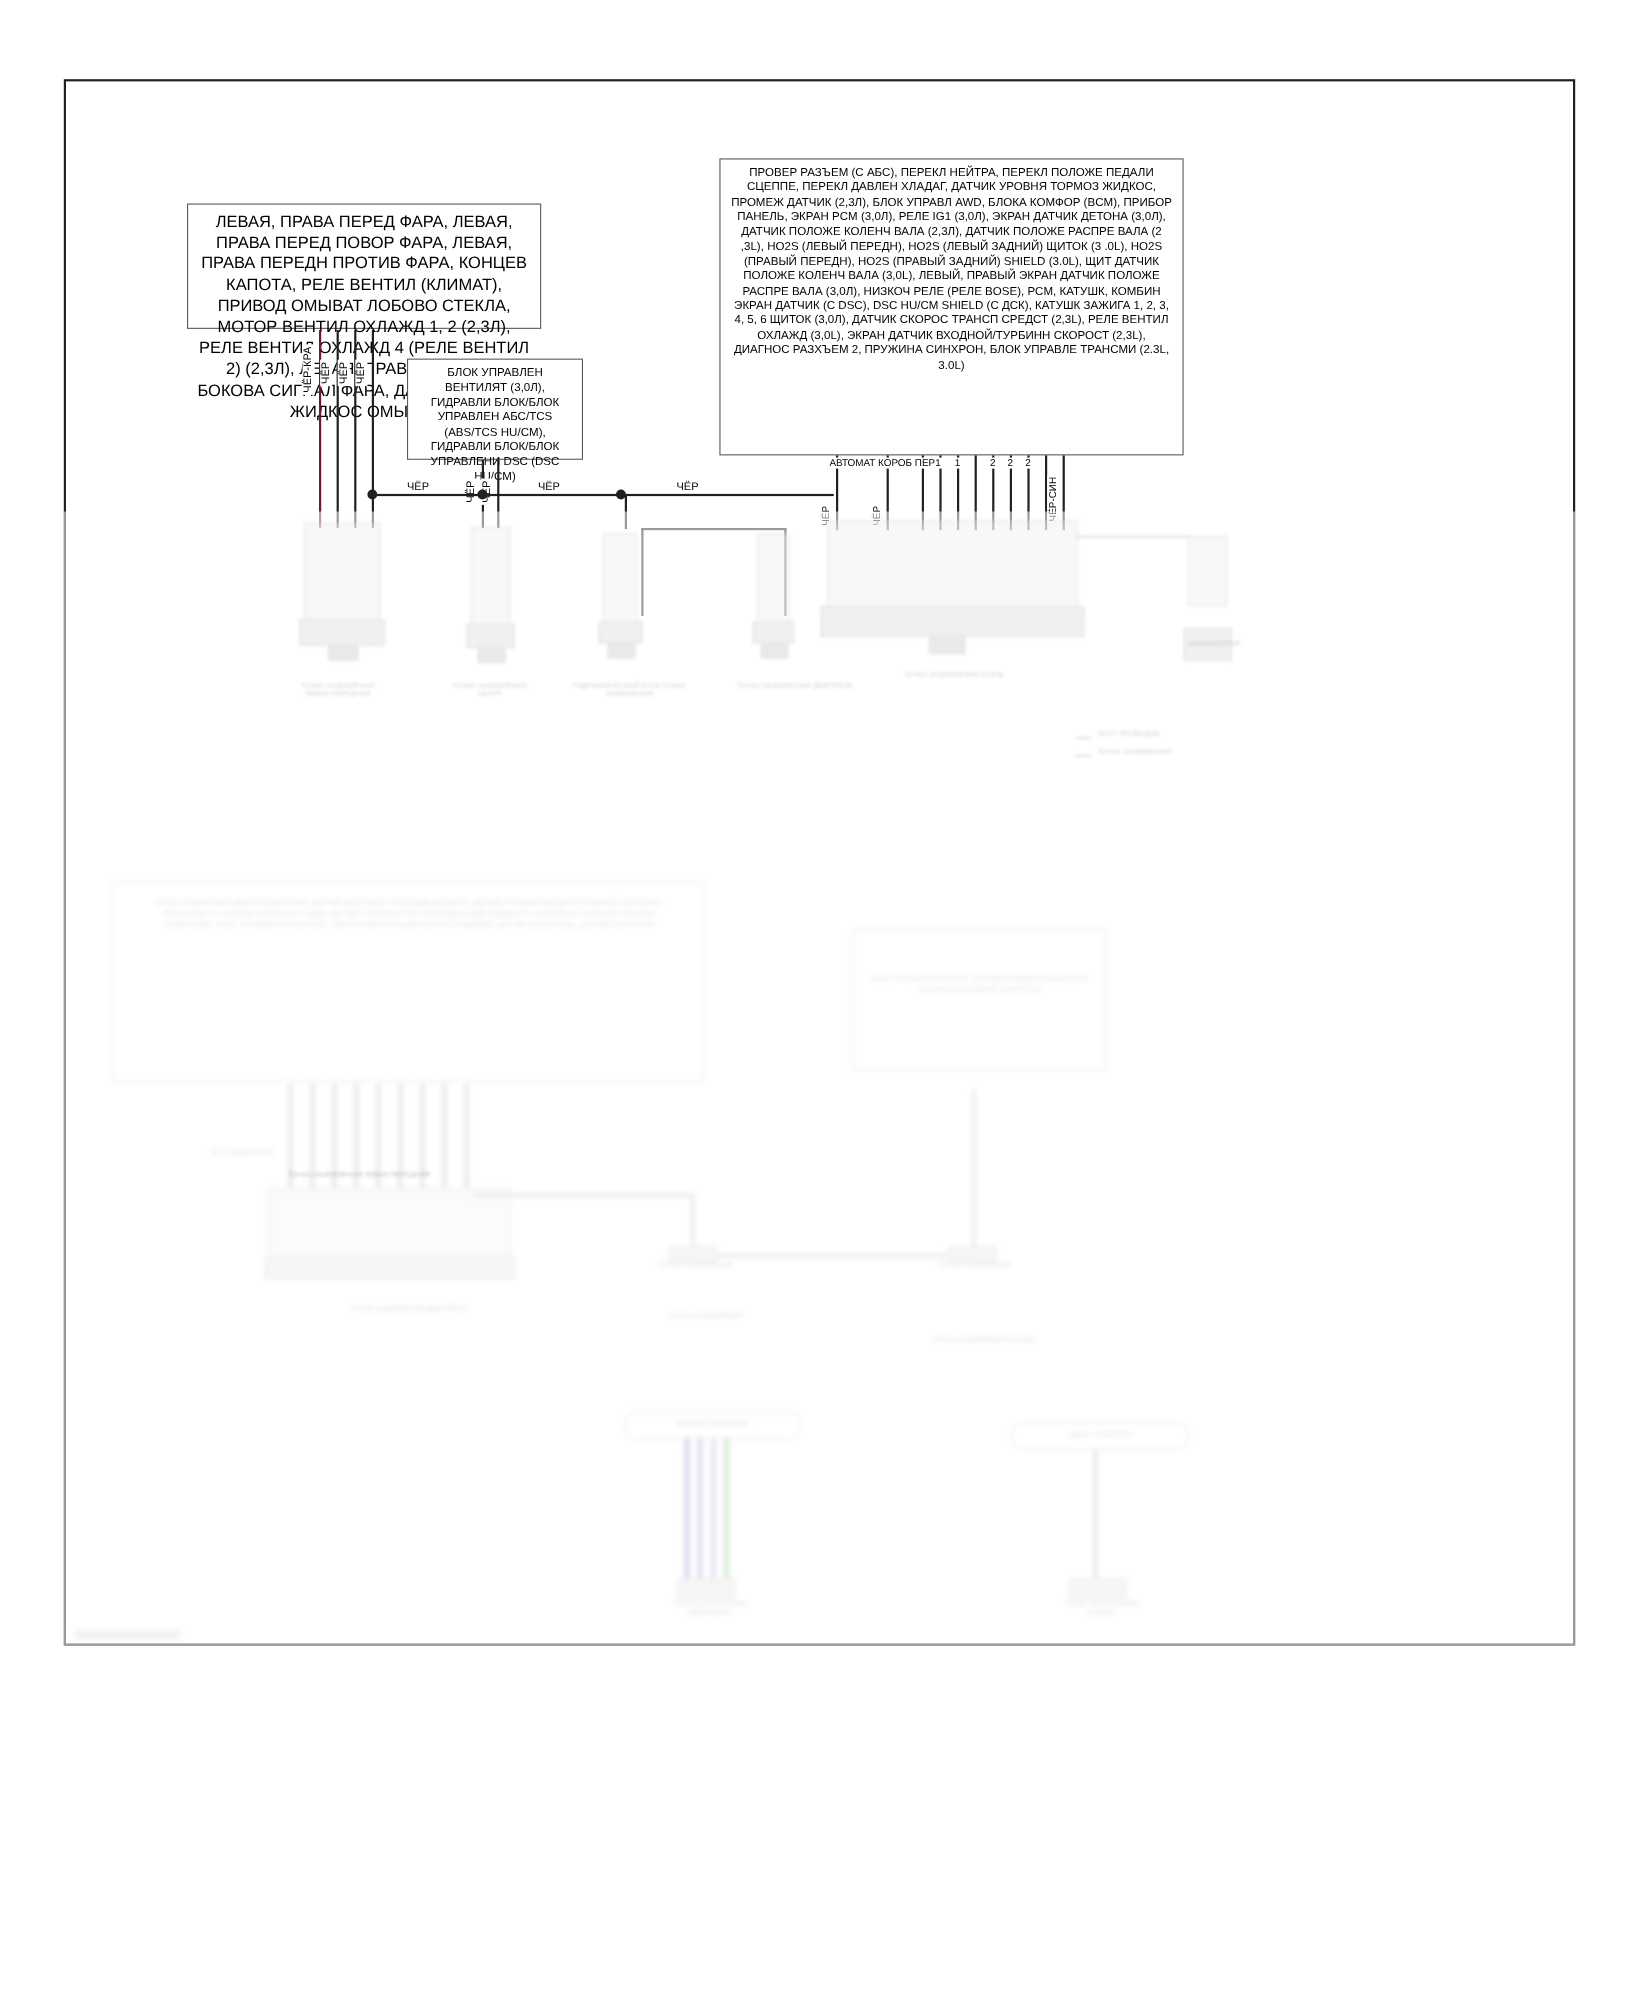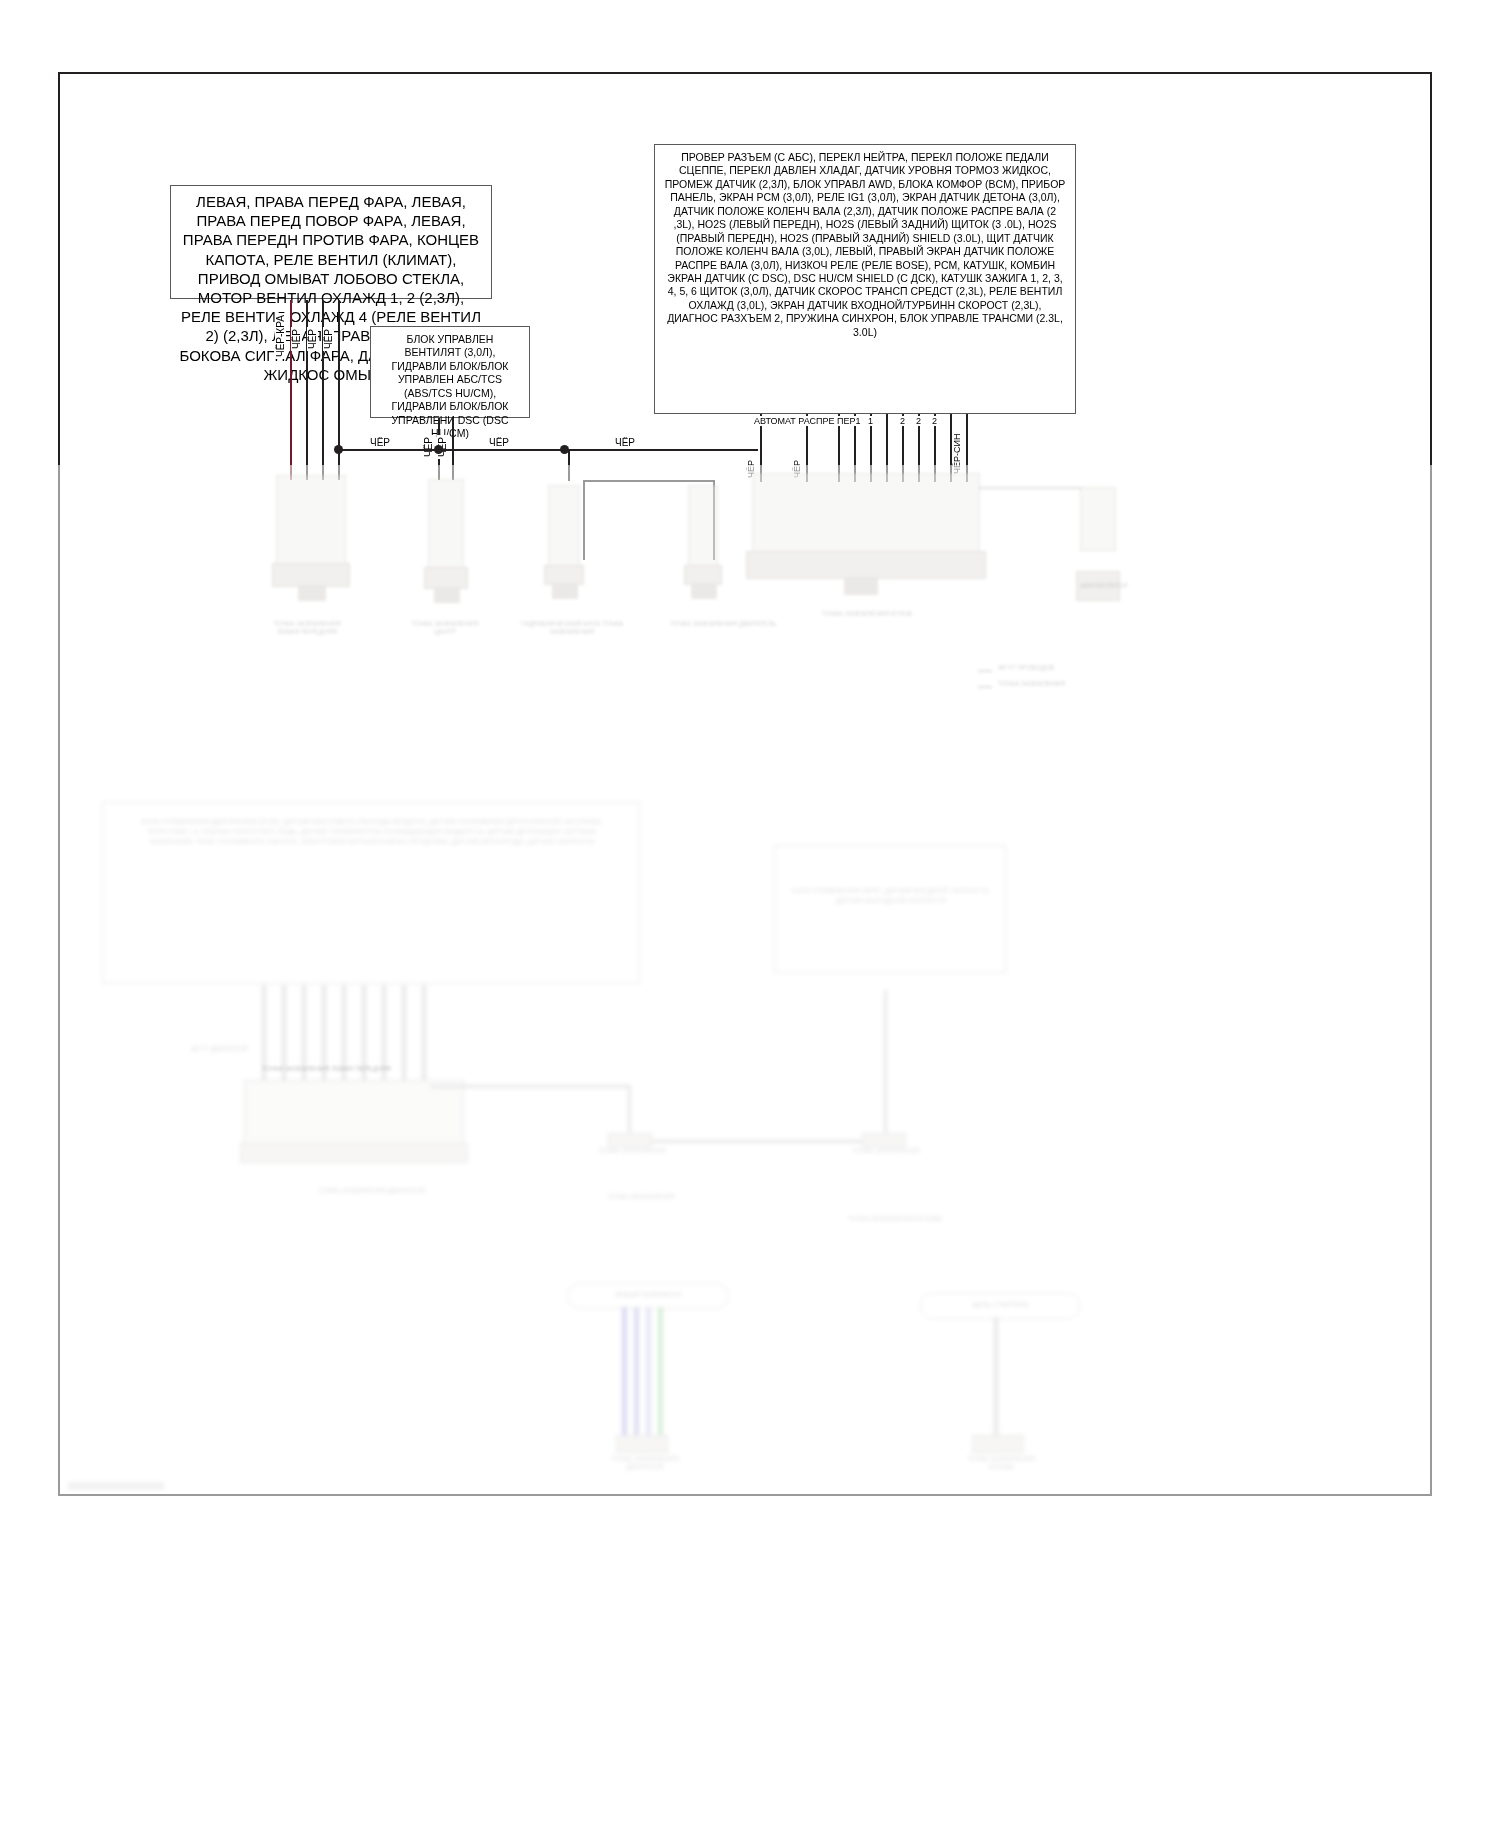--- a/index.html
+++ b/index.html
@@ -108,21 +108,21 @@
   <div class="wire wire-v" style="left:838px;top:414px;height:68px;"></div>
   <div class="wire wire-v" style="left:854px;top:414px;height:68px;"></div>
   <div class="wire wire-v" style="left:870px;top:414px;height:68px;"></div>
   <div class="wire wire-v" style="left:886px;top:414px;height:68px;"></div>
   <div class="wire wire-v" style="left:902px;top:414px;height:68px;"></div>
   <div class="wire wire-v" style="left:918px;top:414px;height:68px;"></div>
   <div class="wire wire-v" style="left:934px;top:414px;height:68px;"></div>
   <div class="wire wire-v" style="left:950px;top:414px;height:68px;"></div>
   <div class="wire wire-v" style="left:966px;top:414px;height:68px;"></div>
 
-  <div class="wlabel" style="left:752px;top:416px;font-size:9px;">АВТОМАТ РАСПРЕ ПЕР1</div>
+  <div class="wlabel" style="left:752px;top:416px;font-size:9px;">АВТОМАТ КОРОБ ПЕР1</div>
   <div class="wlabel" style="left:866px;top:416px;font-size:9px;">1</div>
   <div class="wlabel" style="left:898px;top:416px;font-size:9px;">2</div>
   <div class="wlabel" style="left:914px;top:416px;font-size:9px;">2</div>
   <div class="wlabel" style="left:930px;top:416px;font-size:9px;">2</div>
 
   <div class="wlabel wlabel-v" style="left:756px;top:470px;font-size:9px;">ЧЁР</div>
   <div class="wlabel wlabel-v" style="left:802px;top:470px;font-size:9px;">ЧЁР</div>
   <div class="wlabel wlabel-v" style="left:962px;top:466px;font-size:9px;">ЧЁР-СИН</div>
 </div>
 

